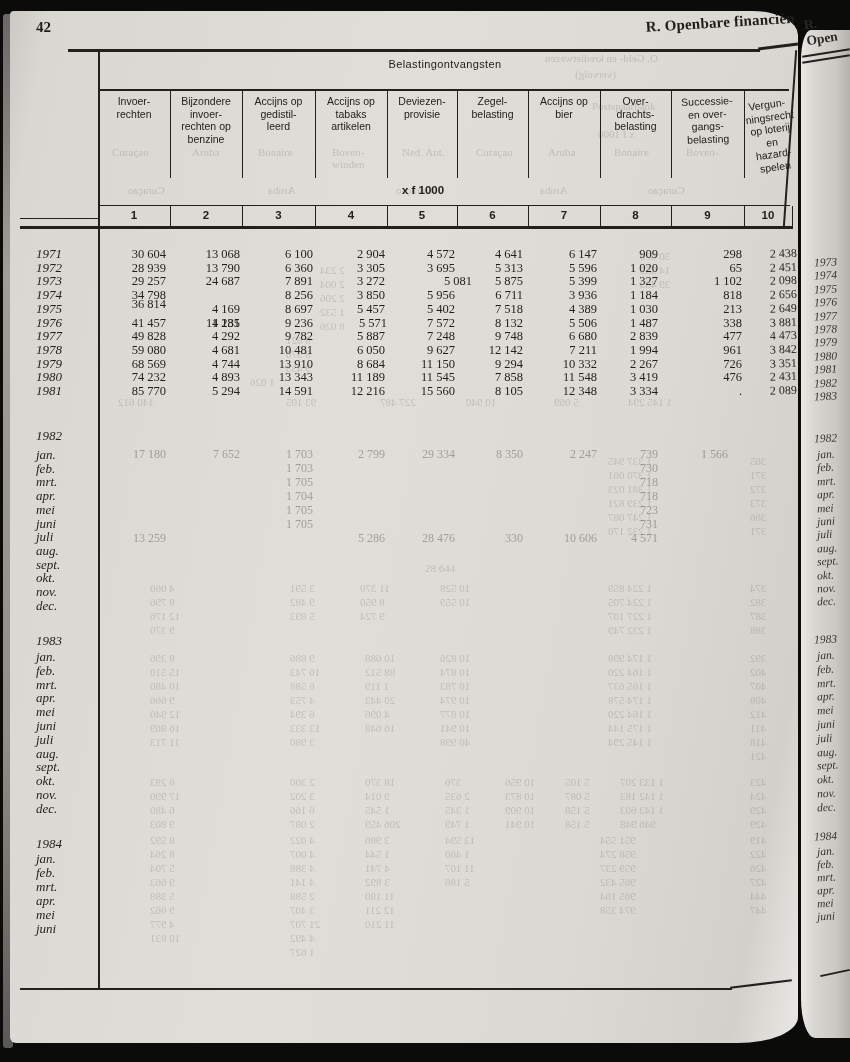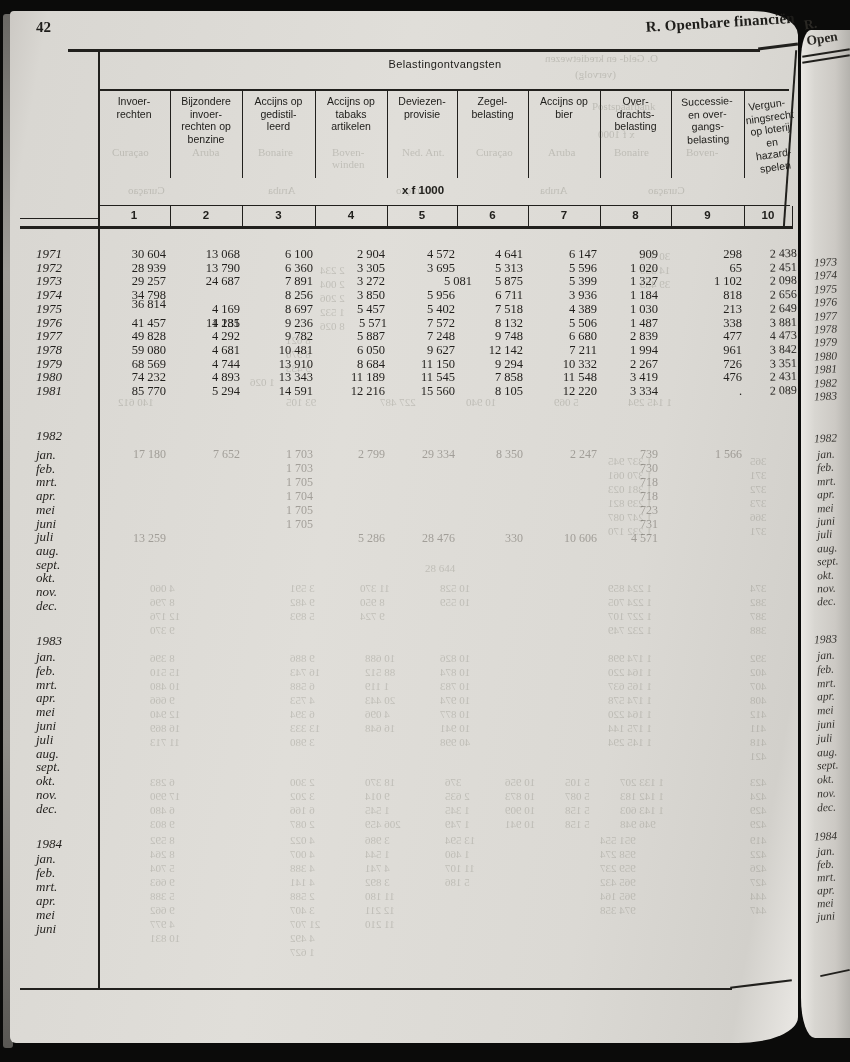--- a/index.html
+++ b/index.html
@@ -239,21 +239,21 @@
       <div class="val" style="left: 586px; top: 370.3px; width: 72px;">3 419</div>
       <div class="val" style="left: 670px; top: 370.3px; width: 72px;">476</div>
       <div class="val" style="left: 725px; top: 370.3px; width: 72px; transform: rotate(-2deg); font-size: 12px;">2 431</div>
       <div class="ylab" style="left: 36px; top: 383px;">1981</div>
       <div class="val" style="left: 94px; top: 384px; width: 72px;">85 770</div>
       <div class="val" style="left: 168px; top: 384px; width: 72px;">5 294</div>
       <div class="val" style="left: 241px; top: 384px; width: 72px;">14 591</div>
       <div class="val" style="left: 313px; top: 384px; width: 72px;">12 216</div>
       <div class="val" style="left: 383px; top: 384px; width: 72px;">15 560</div>
       <div class="val" style="left: 451px; top: 384px; width: 72px;">8 105</div>
-      <div class="val" style="left: 525px; top: 384px; width: 72px;">12 220</div>
+      <div class="val" style="left: 525px; top: 384px; width: 72px;">12 348</div>
       <div class="val" style="left: 586px; top: 384px; width: 72px;">3 334</div>
       <div class="val" style="left: 670px; top: 384px; width: 72px;">.</div>
       <div class="val" style="left: 725px; top: 384px; width: 72px; transform: rotate(-2deg); font-size: 12px;">2 089</div>
       <div class="ylab" style="left: 36px; top: 428px;">1982</div>
       <div class="ylab" style="left: 36px; top: 447px;">jan.</div>
       <div class="ylab" style="left: 36px; top: 460.7px;">feb.</div>
       <div class="ylab" style="left: 36px; top: 474.4px;">mrt.</div>
       <div class="ylab" style="left: 36px; top: 488.1px;">apr.</div>
       <div class="ylab" style="left: 36px; top: 501.8px;">mei</div>
       <div class="ylab" style="left: 36px; top: 515.5px;">juni</div>
@@ -284,21 +284,21 @@
       <div class="ylab" style="left: 36px; top: 907px;">mei</div>
       <div class="ylab" style="left: 36px; top: 921px;">juni</div>
       <div class="faded" style="left: 94px; top: 447px; width: 72px;">17 180</div>
       <div class="faded" style="left: 168px; top: 447px; width: 72px;">7 652</div>
       <div class="faded" style="left: 241px; top: 447px; width: 72px;">1 703</div>
       <div class="faded" style="left: 313px; top: 447px; width: 72px;">2 799</div>
       <div class="faded" style="left: 383px; top: 447px; width: 72px;">29 334</div>
       <div class="faded" style="left: 451px; top: 447px; width: 72px;">8 350</div>
       <div class="faded" style="left: 525px; top: 447px; width: 72px;">2 247</div>
       <div class="faded" style="left: 586px; top: 447px; width: 72px;">739</div>
-      <div class="faded" style="left: 670px; top: 447px; width: 72px;">1 566</div>
+      <div class="faded" style="left: 656px; top: 447px; width: 72px;">1 566</div>
       <div class="faded" style="left: 241px; top: 461px; width: 72px;">1 703</div>
       <div class="faded" style="left: 241px; top: 475px; width: 72px;">1 705</div>
       <div class="faded" style="left: 241px; top: 489px; width: 72px;">1 704</div>
       <div class="faded" style="left: 241px; top: 503px; width: 72px;">1 705</div>
       <div class="faded" style="left: 241px; top: 517px; width: 72px;">1 705</div>
       <div class="faded" style="left: 586px; top: 461px; width: 72px;">730</div>
       <div class="faded" style="left: 586px; top: 475px; width: 72px;">718</div>
       <div class="faded" style="left: 586px; top: 489px; width: 72px;">718</div>
       <div class="faded" style="left: 586px; top: 503px; width: 72px;">723</div>
       <div class="faded" style="left: 586px; top: 517px; width: 72px;">731</div>

